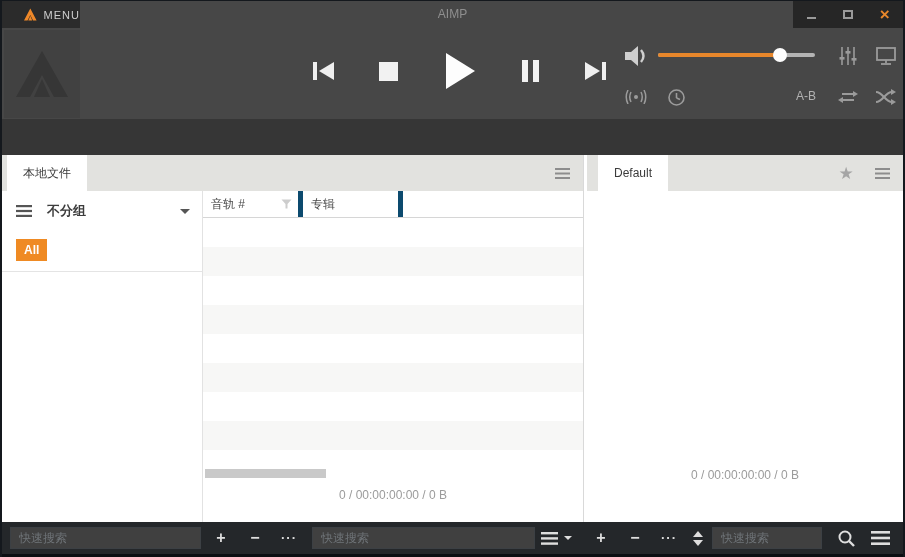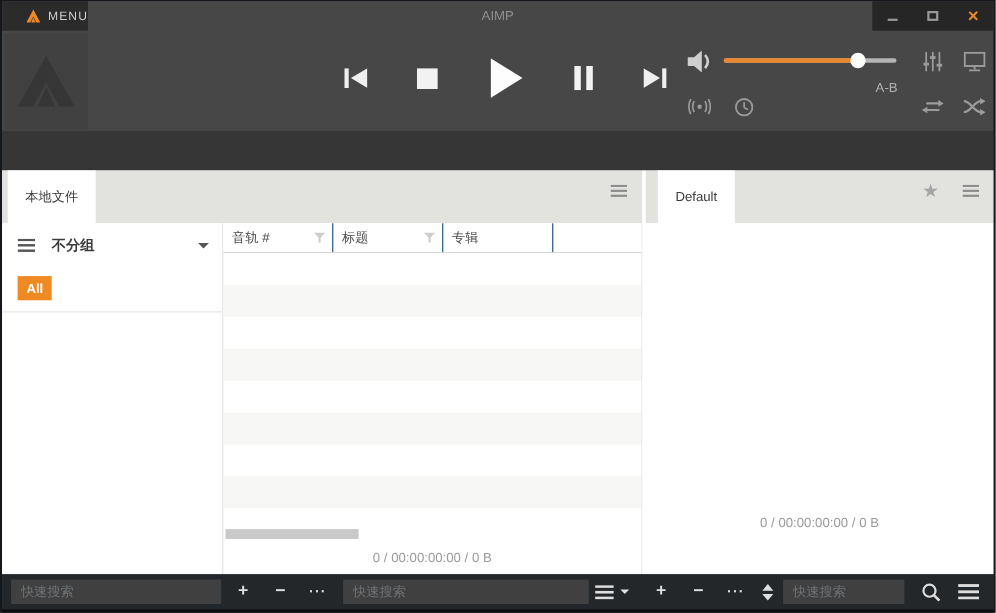--- a/index.html
+++ b/index.html
@@ -40,42 +40,42 @@
 
   
   .wave-strip { position:absolute; left:0; top:118px; width:100%; height:36px; background:#363636; }
 
   
   .main { position:absolute; left:0; top:154px; width:100%; height:367px; display:flex; background:#fff; }
   .library { width:582px; display:flex; flex-direction:column; border-right:1px solid #d9d9d9; }
   .v-gap { width:3px; background:#ffffff; }
   .playlist { flex:1; display:flex; flex-direction:column; }
 
-  .tabstrip { height:48px; background:#e2e2df; display:flex; align-items:stretch; position:relative; }
+  .tabstrip { height:36px; background:#e2e2df; display:flex; align-items:stretch; position:relative; }
   .tab { background:#ffffff; color:#3b3b3b; font-size:12px; display:flex; align-items:center;
          padding:0 16px; cursor:pointer; }
   .lib-tab { margin-left:5px; }
   .pl-tab { margin-left:11px; }
   .strip-btn { position:absolute; top:0; width:30px; height:36px; background:transparent; border:none;
                display:flex; align-items:center; justify-content:center; cursor:pointer; }
 
   .library-body { flex:1; display:flex; background:#fff; position:relative; }
   .groups { width:201px; border-right:1px solid #e2e2e2; display:flex; flex-direction:column; }
   .group-header { height:40px; display:flex; align-items:center; padding:0 12px 0 14px; cursor:pointer;font-weight:bold; }
   .group-header .g-label { color:#3c3c3c; font-size:13px; margin-left:15px; flex:1; }
   .caret-down { width:0; height:0; border-left:5px solid transparent; border-right:5px solid transparent;
                 border-top:5px solid #555; }
   .group-list { padding:8px 0 10px 14px; border-bottom:1px solid #e4e4e4; }
   .badge-all { display:inline-block; background:#ef8a23; color:#fff; font-size:12px; font-weight:bold;
                padding:4px 8px; cursor:pointer; }
 
   .table { flex:1; display:flex; flex-direction:column; position:relative; }
   .thead { height:27px; display:flex; border-bottom:1px solid #d6d6d6; background:#fff; }
   .th { display:flex; align-items:center; padding:0 8px; color:#4a4a4a; font-size:12px;
-        border-right:1px solid #0c4a6e; position:relative; cursor:pointer; }
+        border-right:5px solid #0c4a6e; position:relative; cursor:pointer; }
   .th:nth-child(1){ width:100px; } .th:nth-child(2){ width:100px; }
   .th:nth-child(3){ width:100px; } .th:nth-child(4){ flex:1; border-right:none; }
   .th .funnel { position:absolute; right:6px; }
   .tbody { height:233px; overflow:hidden; }
   .stripe { height:29px; }
   .stripe:nth-child(even){ background:#f7f7f6; }
   .hscroll { height:10px; margin-top:18px; position:relative; }
   .h-thumb { position:absolute; left:2px; top:0; width:121px; height:9px; background:#c9c9c9; cursor:pointer; }
   .tbl-status, .pl-status { text-align:center; color:#9b9b9b; font-size:12px; margin-top:9px; }
   .playlist-body { flex:1; position:relative; background:#fff; }
@@ -212,21 +212,21 @@
       </svg>
     </button>
     <button class="sm-btn" style="left:661px; top:56px;">
       <svg width="17" height="17" viewBox="0 0 17 17">
         <circle cx="8.5" cy="8.5" r="7.5" fill="none" stroke="#9b9b9b" stroke-width="1.6"></circle>
         <line x1="8.5" y1="4" x2="8.5" y2="9" stroke="#9b9b9b" stroke-width="1.6"></line>
         <line x1="8.5" y1="9" x2="12" y2="10.5" stroke="#9b9b9b" stroke-width="1.6"></line>
       </svg>
     </button>
 
-    <div class="ab-label" style="left:794px; top:45px;">A-B</div>
+    <div class="ab-label" style="left:794px; top:61px;">A-B</div>
 
     <button class="sm-btn" style="left:833px; top:56px;">
       <svg width="20" height="14" viewBox="0 0 20 14">
         <path d="M4 4 L16 4" stroke="#9b9b9b" stroke-width="2" fill="none"></path>
         <path d="M16 10 L4 10" stroke="#9b9b9b" stroke-width="2" fill="none"></path>
         <polygon points="15,1 20,4 15,7" fill="#9b9b9b"></polygon>
         <polygon points="5,7 0,10 5,13" fill="#9b9b9b"></polygon>
       </svg>
     </button>
     <button class="sm-btn" style="left:871px; top:56px;">
@@ -270,26 +270,20 @@
           </div>
           <div class="group-list">
             <span class="badge-all">All</span>
           </div>
         </aside>
 
         <div class="table">
           <div class="thead">
             <div class="th">
               <span>音轨 #</span>
-              <svg class="funnel" width="11" height="10" viewBox="0 0 11 10">
-                <path d="M0.5 0.5 L10.5 0.5 L6.5 5 L6.5 9.5 L4.5 9.5 L4.5 5 Z" fill="#cdcdcd"></path>
-              </svg>
-            </div>
-            <div class="th">
-              <span>标题</span>
               <svg class="funnel" width="11" height="10" viewBox="0 0 11 10">
                 <path d="M0.5 0.5 L10.5 0.5 L6.5 5 L6.5 9.5 L4.5 9.5 L4.5 5 Z" fill="#cdcdcd"></path>
               </svg>
             </div>
             <div class="th">
               <span>专辑</span>
             </div>
           </div>
 
           <div class="tbody">

